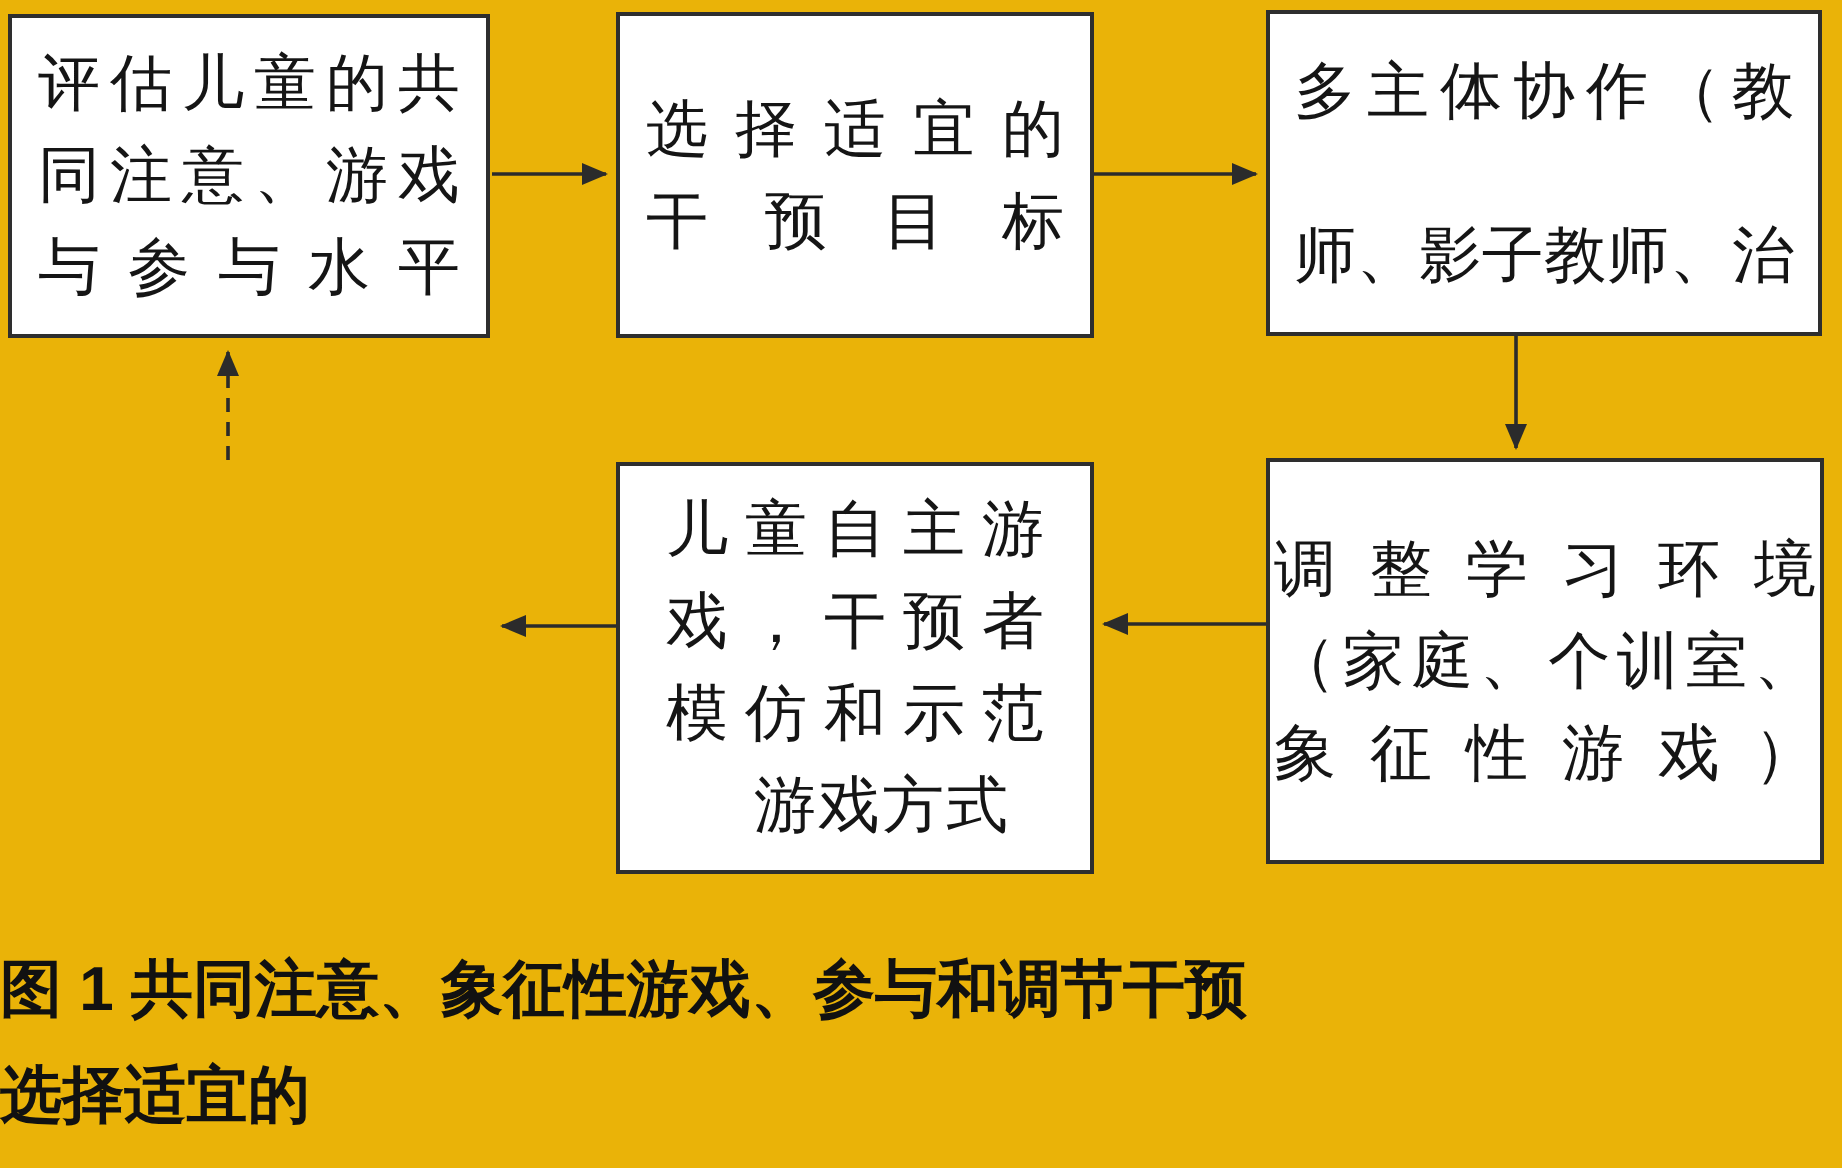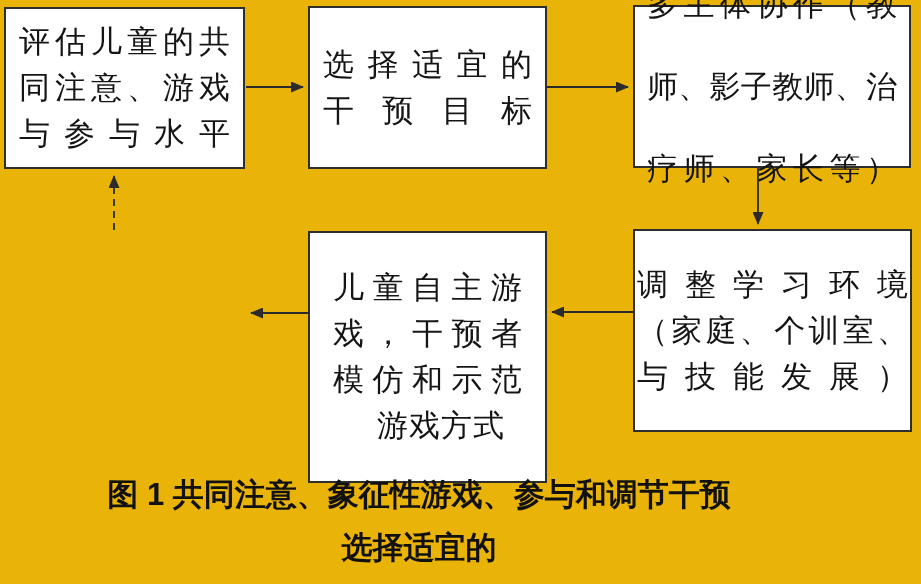--- a/index.html
+++ b/index.html
@@ -35,36 +35,35 @@
   }
   .box-line.no-stretch {
     text-align-last: left;
     letter-spacing: 1px;
     margin-left: 44px;
   }
   #box-assess  { left: 4px;   top: 7px;   width: 241px; height: 162px; padding: 0 13px; }
   #box-goal    { left: 308px; top: 6px;   width: 239px; height: 163px; padding: 0 13px; }
   #box-collab  { left: 633px; top: 5px;   width: 278px; height: 163px; padding: 0 12px; gap: 36px; }
   #box-env     { left: 633px; top: 229px; width: 279px; height: 203px; padding: 0 2px; }
-  #box-play    { left: 308px; top: 231px; width: 239px; height: 252px; padding: 0 23px; }
+  #box-play    { left: 308px; top: 231px; width: 239px; height: 206px; padding: 0 23px; }
   #box-routine { left: 4px;   top: 231px; width: 242px; height: 204px; padding: 0 13px; }
 
   #arrow-layer {
     position: absolute;
     left: 0; top: 0;
     width: 921px;
     height: 584px;
     pointer-events: none;
   }
   #figure-caption {
     position: absolute;
     left: 0;
     top: 468px;
     width: 838px;
-    text-align: center;
     font-family: "Liberation Sans", "DejaVu Sans", sans-serif;
     font-weight: bold;
     color: #111111;
     font-size: 31px;
     line-height: 53px;
   }
 </style>
 </head>
 <body>
 
@@ -77,27 +76,26 @@
   </div>
 
   <div class="flow-box" id="box-goal">
     <span class="box-line">选择适宜的</span>
     <span class="box-line">干预目标</span>
   </div>
 
   <div class="flow-box" id="box-collab">
     <span class="box-line">多主体协作（教</span>
     <span class="box-line">师、影子教师、治</span>
-    <span class="box-line">疗师、家长等）</span>
   </div>
 
   <div class="flow-box" id="box-env">
     <span class="box-line">调整学习环境</span>
     <span class="box-line">（家庭、个训室、</span>
-    <span class="box-line">与技能发展）</span>
+    <span class="box-line">象征性游戏）</span>
   </div>
 
   <div class="flow-box" id="box-play">
     <span class="box-line">儿童自主游</span>
     <span class="box-line">戏，干预者</span>
     <span class="box-line">模仿和示范</span>
     <span class="box-line no-stretch">游戏方式</span>
   </div>
 
 

